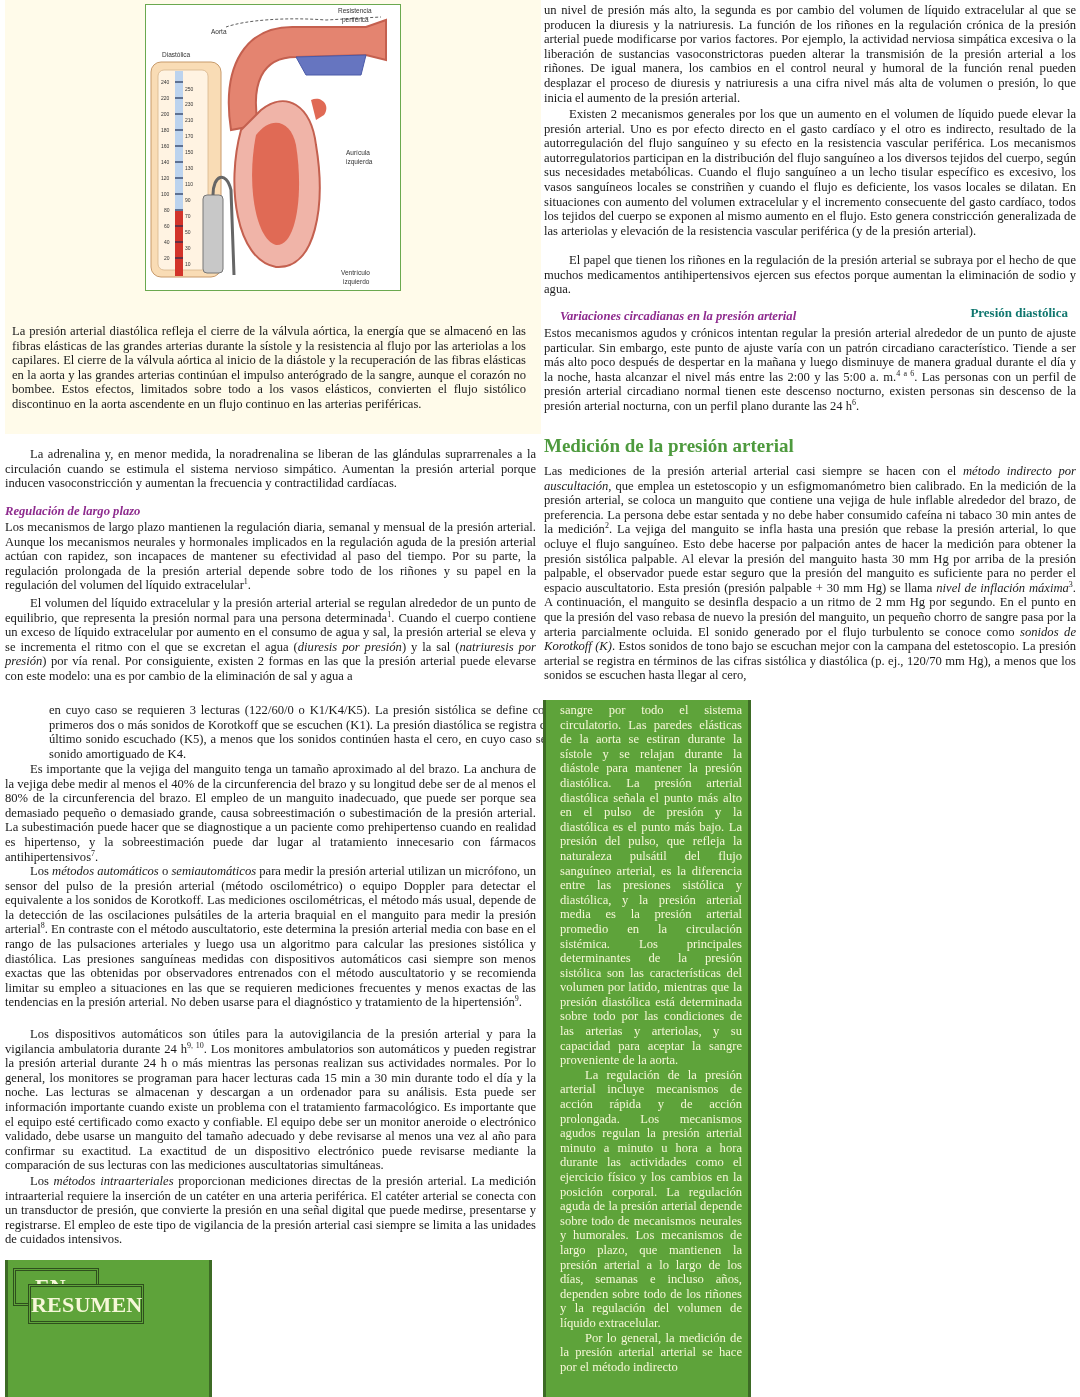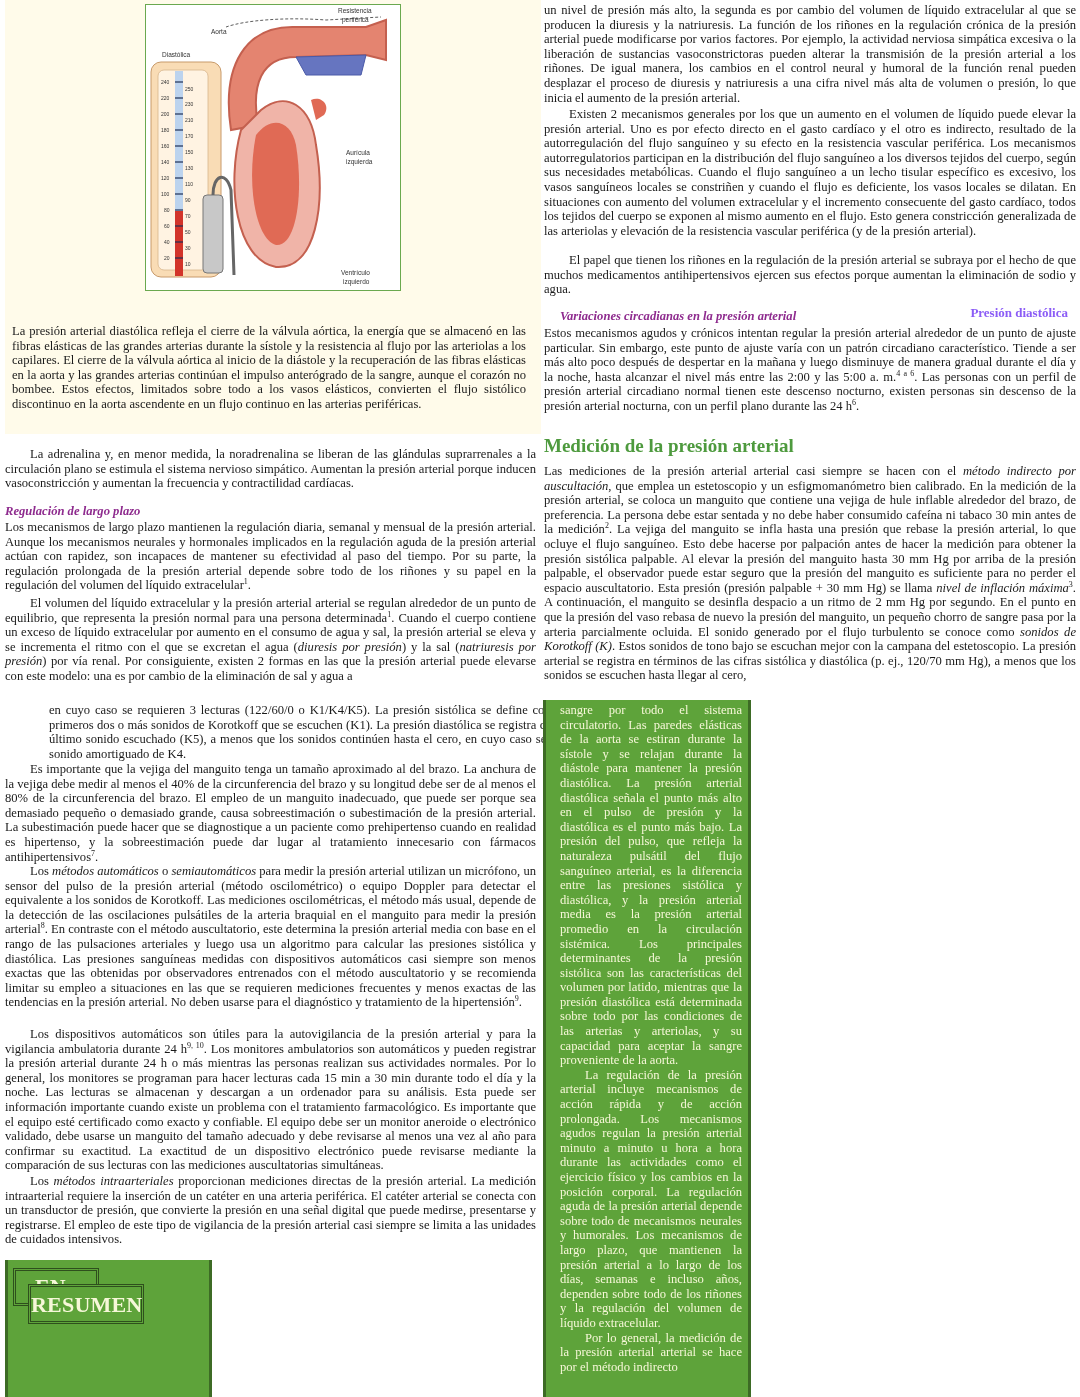--- a/index.html
+++ b/index.html
@@ -7,21 +7,21 @@
   body { position: relative; font-family: "Liberation Serif", serif; color: #1a1a1a; }
   .abs { position: absolute; }
   p.txt { font-size: 12.6px; line-height: 14.6px; text-align: justify; }
   p.ind { text-indent: 25px; }
   sup { font-size: 8px; line-height: 0; vertical-align: super; }
   em { font-style: italic; }
 
   
   #cream { left: 5px; top: 0; width: 536px; height: 434px; background: #fffbea; }
   #figure { left: 145px; top: 4px; width: 256px; height: 287px; border: 1.5px solid #6aa84f; background: #ffffff; overflow: hidden; }
-  #fig-caption-title { right: 12px; top: 305px; font-weight: bold; color: #8b5cf6; font-size: 13px; }
+  #fig-caption-title { right: 12px; top: 305px; font-weight: bold; color: #0f766e; font-size: 13px; }
   #fig-caption { left: 12px; top: 324px; width: 514px; }
 
   .subhead { font-style: italic; font-weight: bold; color: #8e2b8e; font-size: 12.6px; }
   .h2 { font-weight: bold; color: #4e9a3e; font-size: 19px; }
 
   
   .gbox { background: #5ea33a; border-left: 3px solid #3d6b25; border-right: 3px solid #3d6b25; }
   .gbox p { color: #f6f7d8; font-size: 12.6px; line-height: 14.6px; text-align: justify; }
 
   #resumen-box { left: 5px; top: 1260px; width: 207px; height: 143px; }
@@ -104,21 +104,21 @@
       <text x="39" y="229">50</text>
         <text x="39" y="245">30</text>
         <text x="39" y="261">10</text>
     </g>
   </svg>
 </div>
 
 <div id="fig-caption-title" class="abs">Presión diastólica</div>
 <p id="fig-caption" class="abs txt">La presión arterial diastólica refleja el cierre de la válvula aórtica, la energía que se almacenó en las fibras elásticas de las grandes arterias durante la sístole y la resistencia al flujo por las arteriolas a los capilares. El cierre de la válvula aórtica al inicio de la diástole y la recuperación de las fibras elásticas en la aorta y las grandes arterias continúan el impulso anterógrado de la sangre, aunque el corazón no bombee. Estos efectos, limitados sobre todo a los vasos elásticos, convierten el flujo sistólico discontinuo en la aorta ascendente en un flujo continuo en las arterias periféricas.</p>
 
-<p class="abs txt ind" style="left:5px; top:447px; width:531px;">La adrenalina y, en menor medida, la noradrenalina se liberan de las glándulas suprarrenales a la circulación plano se estimula el sistema nervioso simpático. Aumentan la presión arterial porque inducen vasoconstricción y aumentan la frecuencia y contractilidad cardíacas.</p>
+<p class="abs txt ind" style="left:5px; top:447px; width:531px;">La adrenalina y, en menor medida, la noradrenalina se liberan de las glándulas suprarrenales a la circulación cuando se estimula el sistema nervioso simpático. Aumentan la presión arterial porque inducen vasoconstricción y aumentan la frecuencia y contractilidad cardíacas.</p>
 
 <div class="abs subhead" style="left:5px; top:504px;">Regulación de largo plazo</div>
 
 <p class="abs txt" style="left:5px; top:520px; width:531px;"><span>Los mecanismos de largo plazo mantienen la regulación diaria, semanal y mensual de la presión arterial. Aunque los mecanismos neurales y hormonales implicados en la regulación aguda de la presión arterial actúan con rapidez, son incapaces de mantener su efectividad al paso del tiempo. Por su parte, la regulación prolongada de la presión arterial depende sobre todo de los riñones y su papel en la regulación del volumen del líquido extracelular</span><sup>1</sup>.</p>
 
 <p class="abs txt ind" style="left:5px; top:596px; width:531px;"><span>El volumen del líquido extracelular y la presión arterial arterial se regulan alrededor de un punto de equilibrio, que representa la presión normal para una persona determinada</span><sup>1</sup><span>. Cuando el cuerpo contiene un exceso de líquido extracelular por aumento en el consumo de agua y sal, la presión arterial se eleva y se incrementa el ritmo con el que se excretan el agua (</span><em>diuresis por presión</em><span>) y la sal (</span><em>natriuresis por presión</em><span>) por vía renal. Por consiguiente, existen 2 formas en las que la presión arterial puede elevarse con este modelo: una es por cambio de la eliminación de sal y agua a</span></p>
 
 <p class="abs txt" style="left:544px; top:3px; width:532px;">un nivel de presión más alto, la segunda es por cambio del volumen de líquido extracelular al que se producen la diuresis y la natriuresis. La función de los riñones en la regulación crónica de la presión arterial puede modificarse por varios factores. Por ejemplo, la actividad nerviosa simpática excesiva o la liberación de sustancias vasoconstrictoras pueden alterar la transmisión de la presión arterial a los riñones. De igual manera, los cambios en el control neural y humoral de la función renal pueden desplazar el proceso de diuresis y natriuresis a una cifra nivel más alta de volumen o presión, lo que inicia el aumento de la presión arterial.</p>
 
 <p class="abs txt ind" style="left:544px; top:107px; width:532px;">Existen 2 mecanismos generales por los que un aumento en el volumen de líquido puede elevar la presión arterial. Uno es por efecto directo en el gasto cardíaco y el otro es indirecto, resultado de la autorregulación del flujo sanguíneo y su efecto en la resistencia vascular periférica. Los mecanismos autorregulatorios participan en la distribución del flujo sanguíneo a los diversos tejidos del cuerpo, según sus necesidades metabólicas. Cuando el flujo sanguíneo a un lecho tisular específico es excesivo, los vasos sanguíneos locales se constriñen y cuando el flujo es deficiente, los vasos locales se dilatan. En situaciones con aumento del volumen extracelular y el incremento consecuente del gasto cardíaco, todos los tejidos del cuerpo se exponen al mismo aumento en el flujo. Esto genera constricción generalizada de las arteriolas y elevación de la resistencia vascular periférica (y de la presión arterial).</p>

